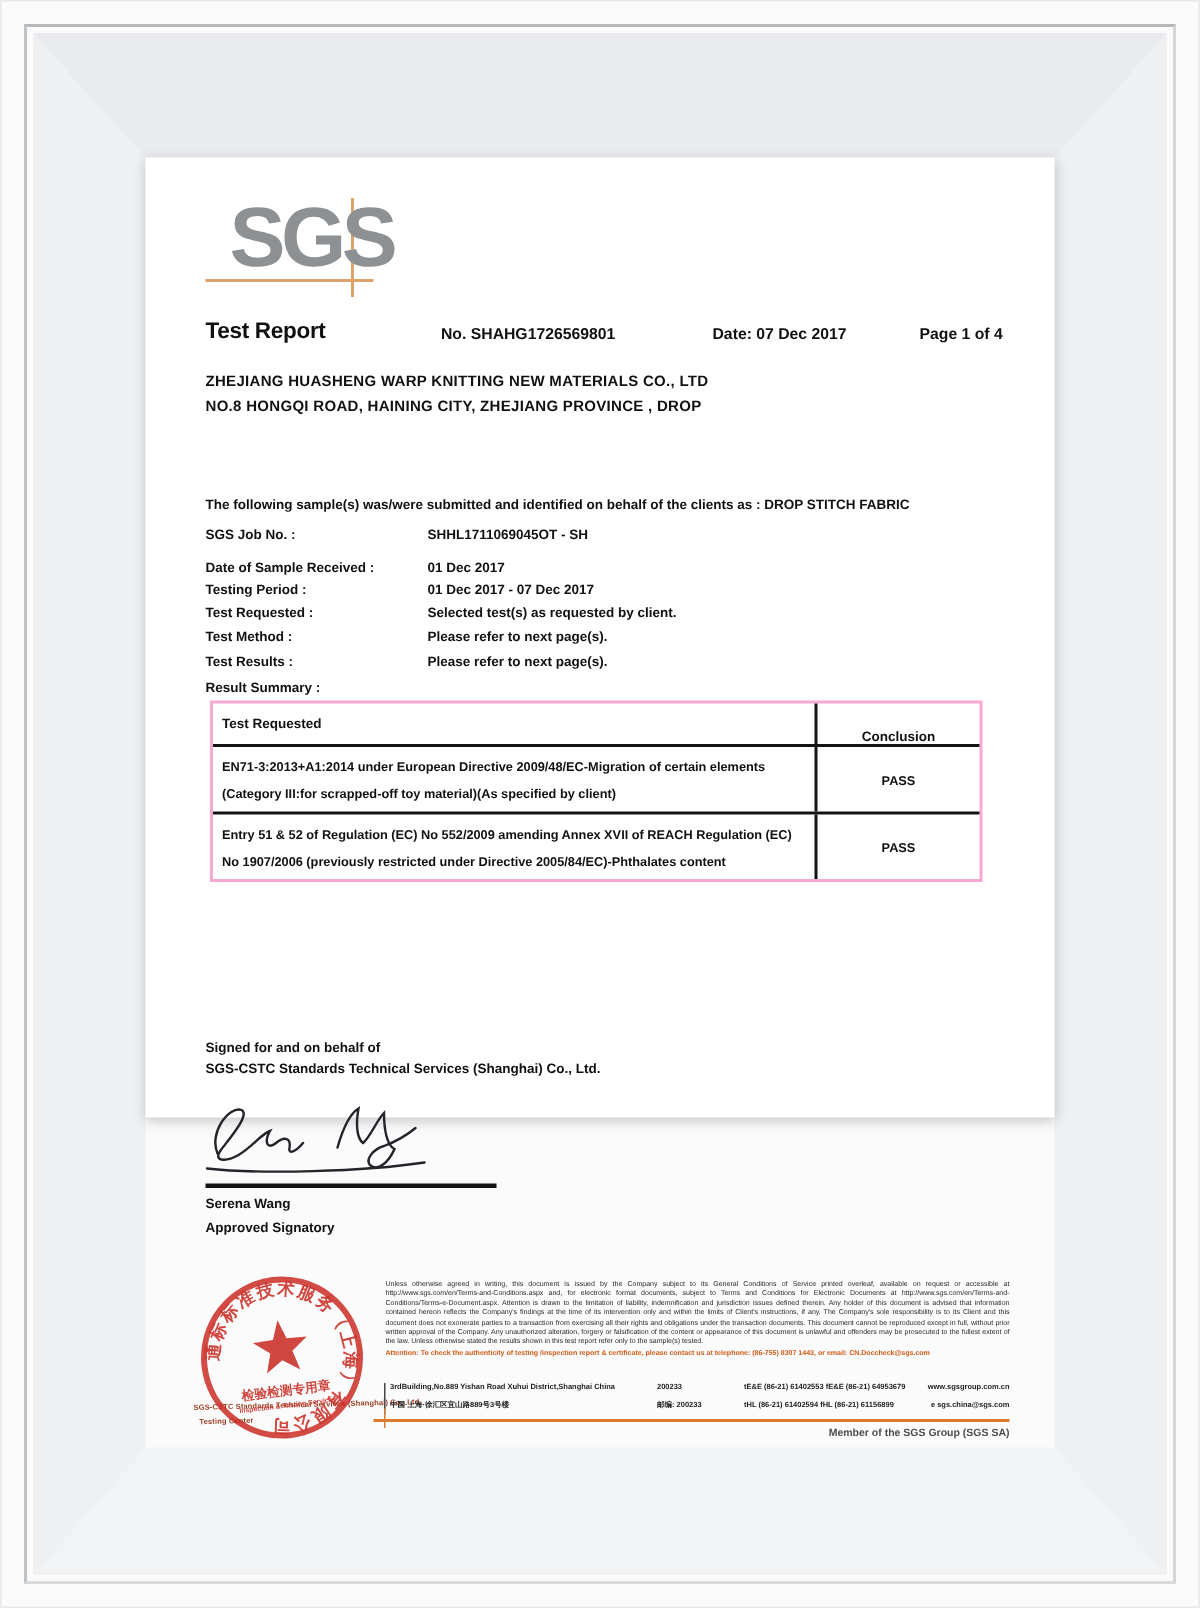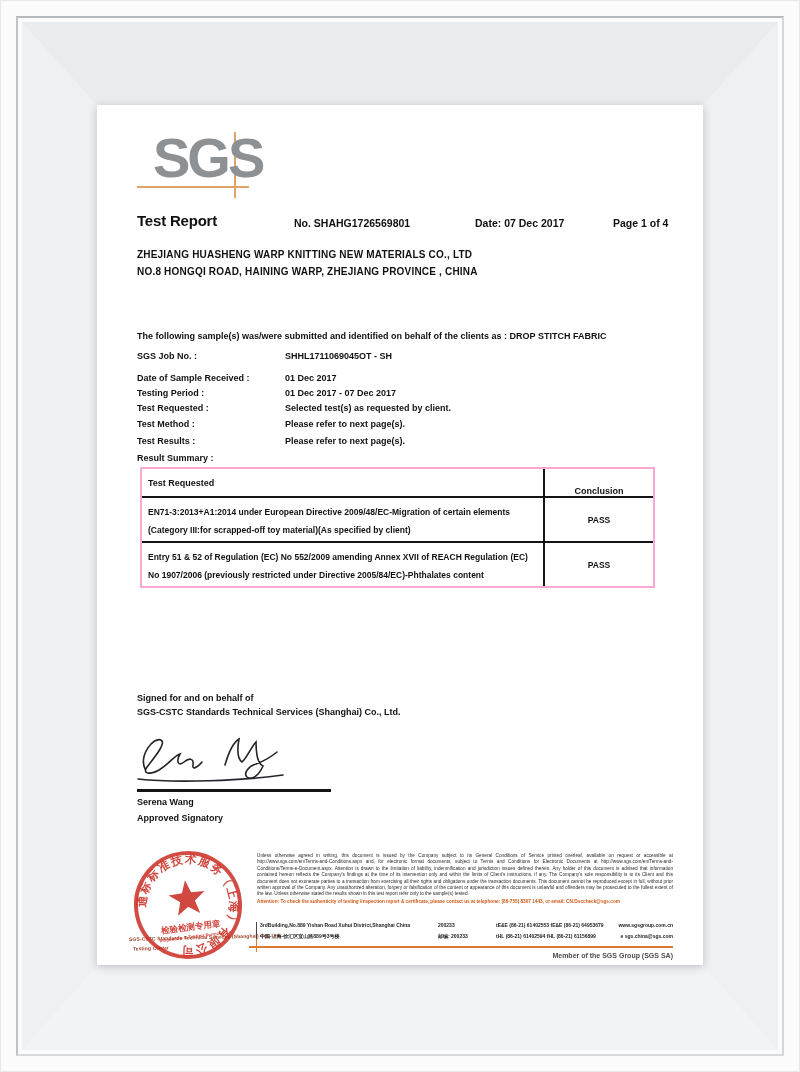--- a/index.html
+++ b/index.html
@@ -5,21 +5,21 @@
   html,body{margin:0;padding:0;background:#ffffff;}
   *{box-sizing:border-box;font-family:"Liberation Sans","DejaVu Sans",sans-serif;}
   .canvas{position:relative;width:800px;height:1072px;background:#fbfbfc;overflow:hidden;
           box-shadow:inset 0 0 0 1px #e8e8ea;}
   
   .frame-line{position:absolute;inset:16px;border:2px solid;
               border-color:#b6b9bb #d4d6d8 #d7d9db #c0c3c5;}
   .mat{position:absolute;inset:22px;border-style:solid;
        border-width:83px 75px 85px 75px;
        border-color:#e9ebee #eff0f2 #f2f3f5 #eef0f2;}
-  .document{position:absolute;left:97px;top:105px;width:606px;height:860px;background:#ffffff;
+  .document{position:absolute;left:97px;top:105px;width:606px;height:640px;background:#ffffff;
             box-shadow:0 2px 8px rgba(60,62,70,.28);}
   .abs{position:absolute;}
   
   .sgs-logo{left:56px;top:20px;font-size:56px;font-weight:800;color:#8e9194;letter-spacing:-3px;
             font-family:"Liberation Sans",sans-serif;}
   .logo-hline{left:40px;top:81px;width:112px;height:2px;background:#dda368;}
   .logo-vline{left:137px;top:27px;width:2px;height:66px;background:#dda368;}
   
   .doc-title{left:40px;top:107px;font-size:15px;font-weight:800;color:#111;letter-spacing:-0.2px;}
   .hdr{font-size:10.5px;font-weight:700;color:#111;}
@@ -77,21 +77,21 @@
     <div class="abs logo-vline"></div>
     <div class="abs sgs-logo">SGS</div>
 
     <div class="abs doc-title">Test Report</div>
     <div class="abs hdr hdr-no">No. SHAHG1726569801</div>
     <div class="abs hdr hdr-date">Date: 07 Dec 2017</div>
     <div class="abs hdr hdr-page">Page 1 of 4</div>
 
     <div class="abs client">
       <div>ZHEJIANG HUASHENG WARP KNITTING NEW MATERIALS CO., LTD</div>
-      <div>NO.8 HONGQI ROAD, HAINING WARP, ZHEJIANG PROVINCE , CHINA</div>
+      <div>NO.8 HONGQI ROAD, HAINING CITY, ZHEJIANG PROVINCE , DROP</div>
     </div>
 
     <div class="abs sample">The following sample(s) was/were submitted and identified on behalf of the clients as : DROP STITCH FABRIC</div>
 
     <div class="abs row-label" style="top:246px">SGS Job No. :</div>
     <div class="abs row-value" style="top:246px">SHHL1711069045OT - SH</div>
     <div class="abs row-label" style="top:268px">Date of Sample Received :</div>
     <div class="abs row-value" style="top:268px">01 Dec 2017</div>
     <div class="abs row-label" style="top:283px">Testing Period :</div>
     <div class="abs row-value" style="top:283px">01 Dec 2017 - 07 Dec 2017</div>

